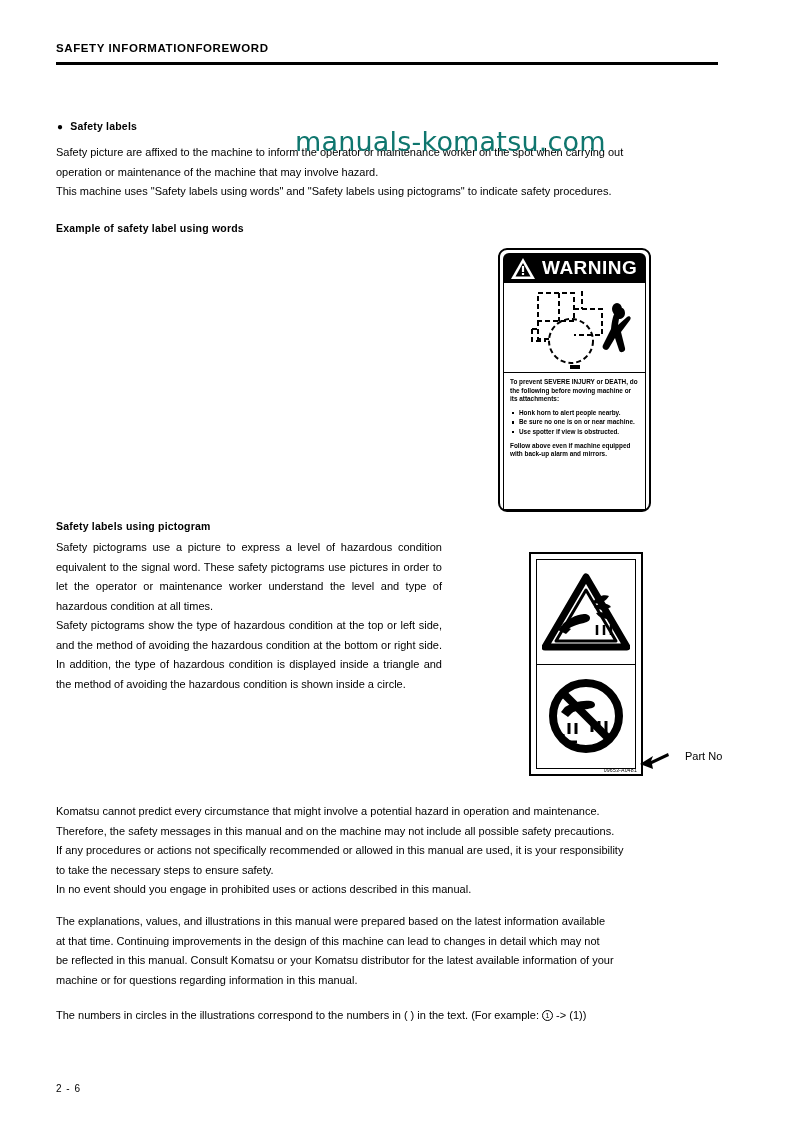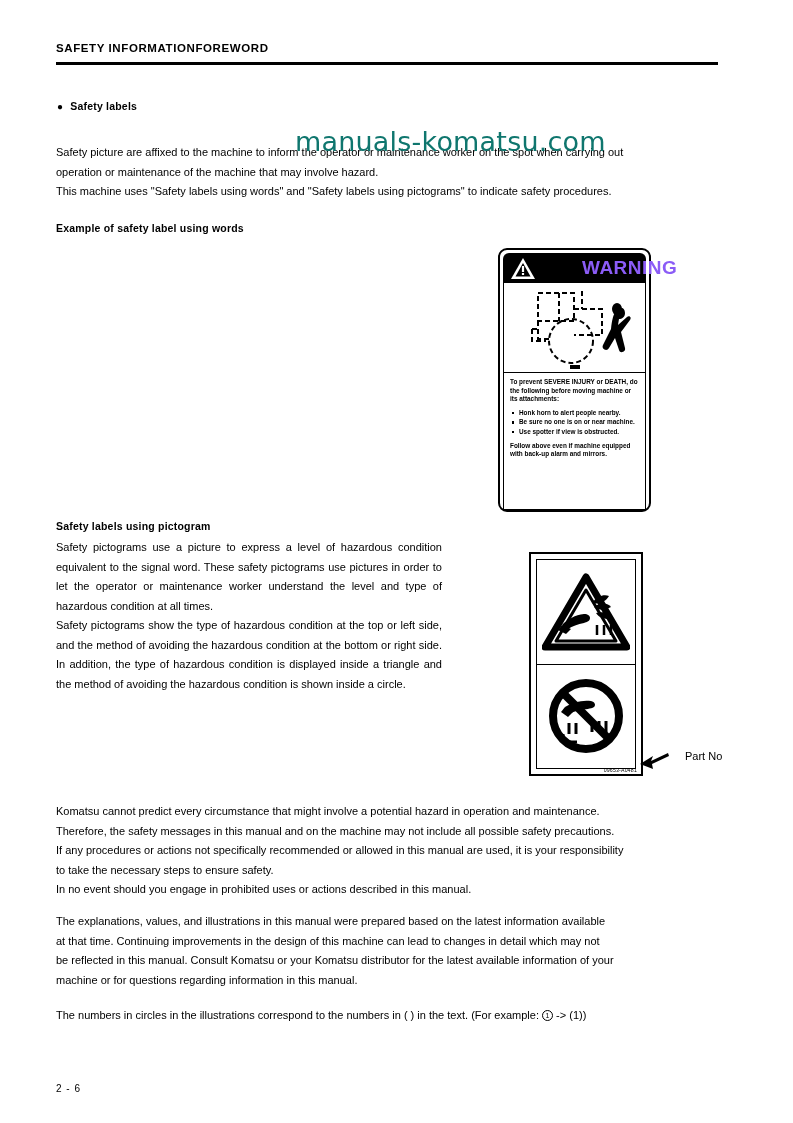--- a/index.html
+++ b/index.html
@@ -21,21 +21,21 @@
   .header-left,.header-right{
     font-size:11.5px;font-weight:bold;letter-spacing:.6px;
     line-height:1.1;
   }
   .header-rule{
     position:absolute;left:56px;top:62px;width:662px;height:3px;background:#000;
   }
 
   
   .bullet-head{
-    position:absolute;left:57px;top:100px;
+    position:absolute;left:57px;top:120px;
     font-size:10.5px;font-weight:bold;letter-spacing:.2px;
   }
   .bullet-head .dot{font-size:10px;margin-right:7px;}
 
   .para{
     font-size:11px;line-height:19.5px;letter-spacing:0px;
   }
 
   #intro-para{
     position:absolute;left:56px;top:143px;width:666px;
@@ -98,23 +98,22 @@
   }
   .warn-banner{
     height:30px;background:#000;border-radius:6px 6px 0 0;
     display:flex;align-items:center;padding-left:7px;box-sizing:border-box;
   }
   .warn-tri{
     position:relative;width:26px;height:23px;margin-right:6px;flex:none;
   }
   .warn-tri svg{display:block;}
   .warn-word{
-    color:#8b5cf6;font-size:19px;font-weight:bold;letter-spacing:.5px;
+    color:#ffffff;font-size:19px;font-weight:bold;letter-spacing:.5px;
     font-family:"Liberation Sans", sans-serif;
-    margin-left:40px;
   }
   .warn-pict{
     height:89px;border:1.5px solid #000;border-top:none;
     background:#fff;position:relative;overflow:hidden;
   }
   .warn-text{
     border:1.5px solid #000;border-top:none;
     padding:5px 5px 6px 6px;
     font-size:6.4px;line-height:8.6px;font-weight:bold;
     box-sizing:border-box;height:137px;

